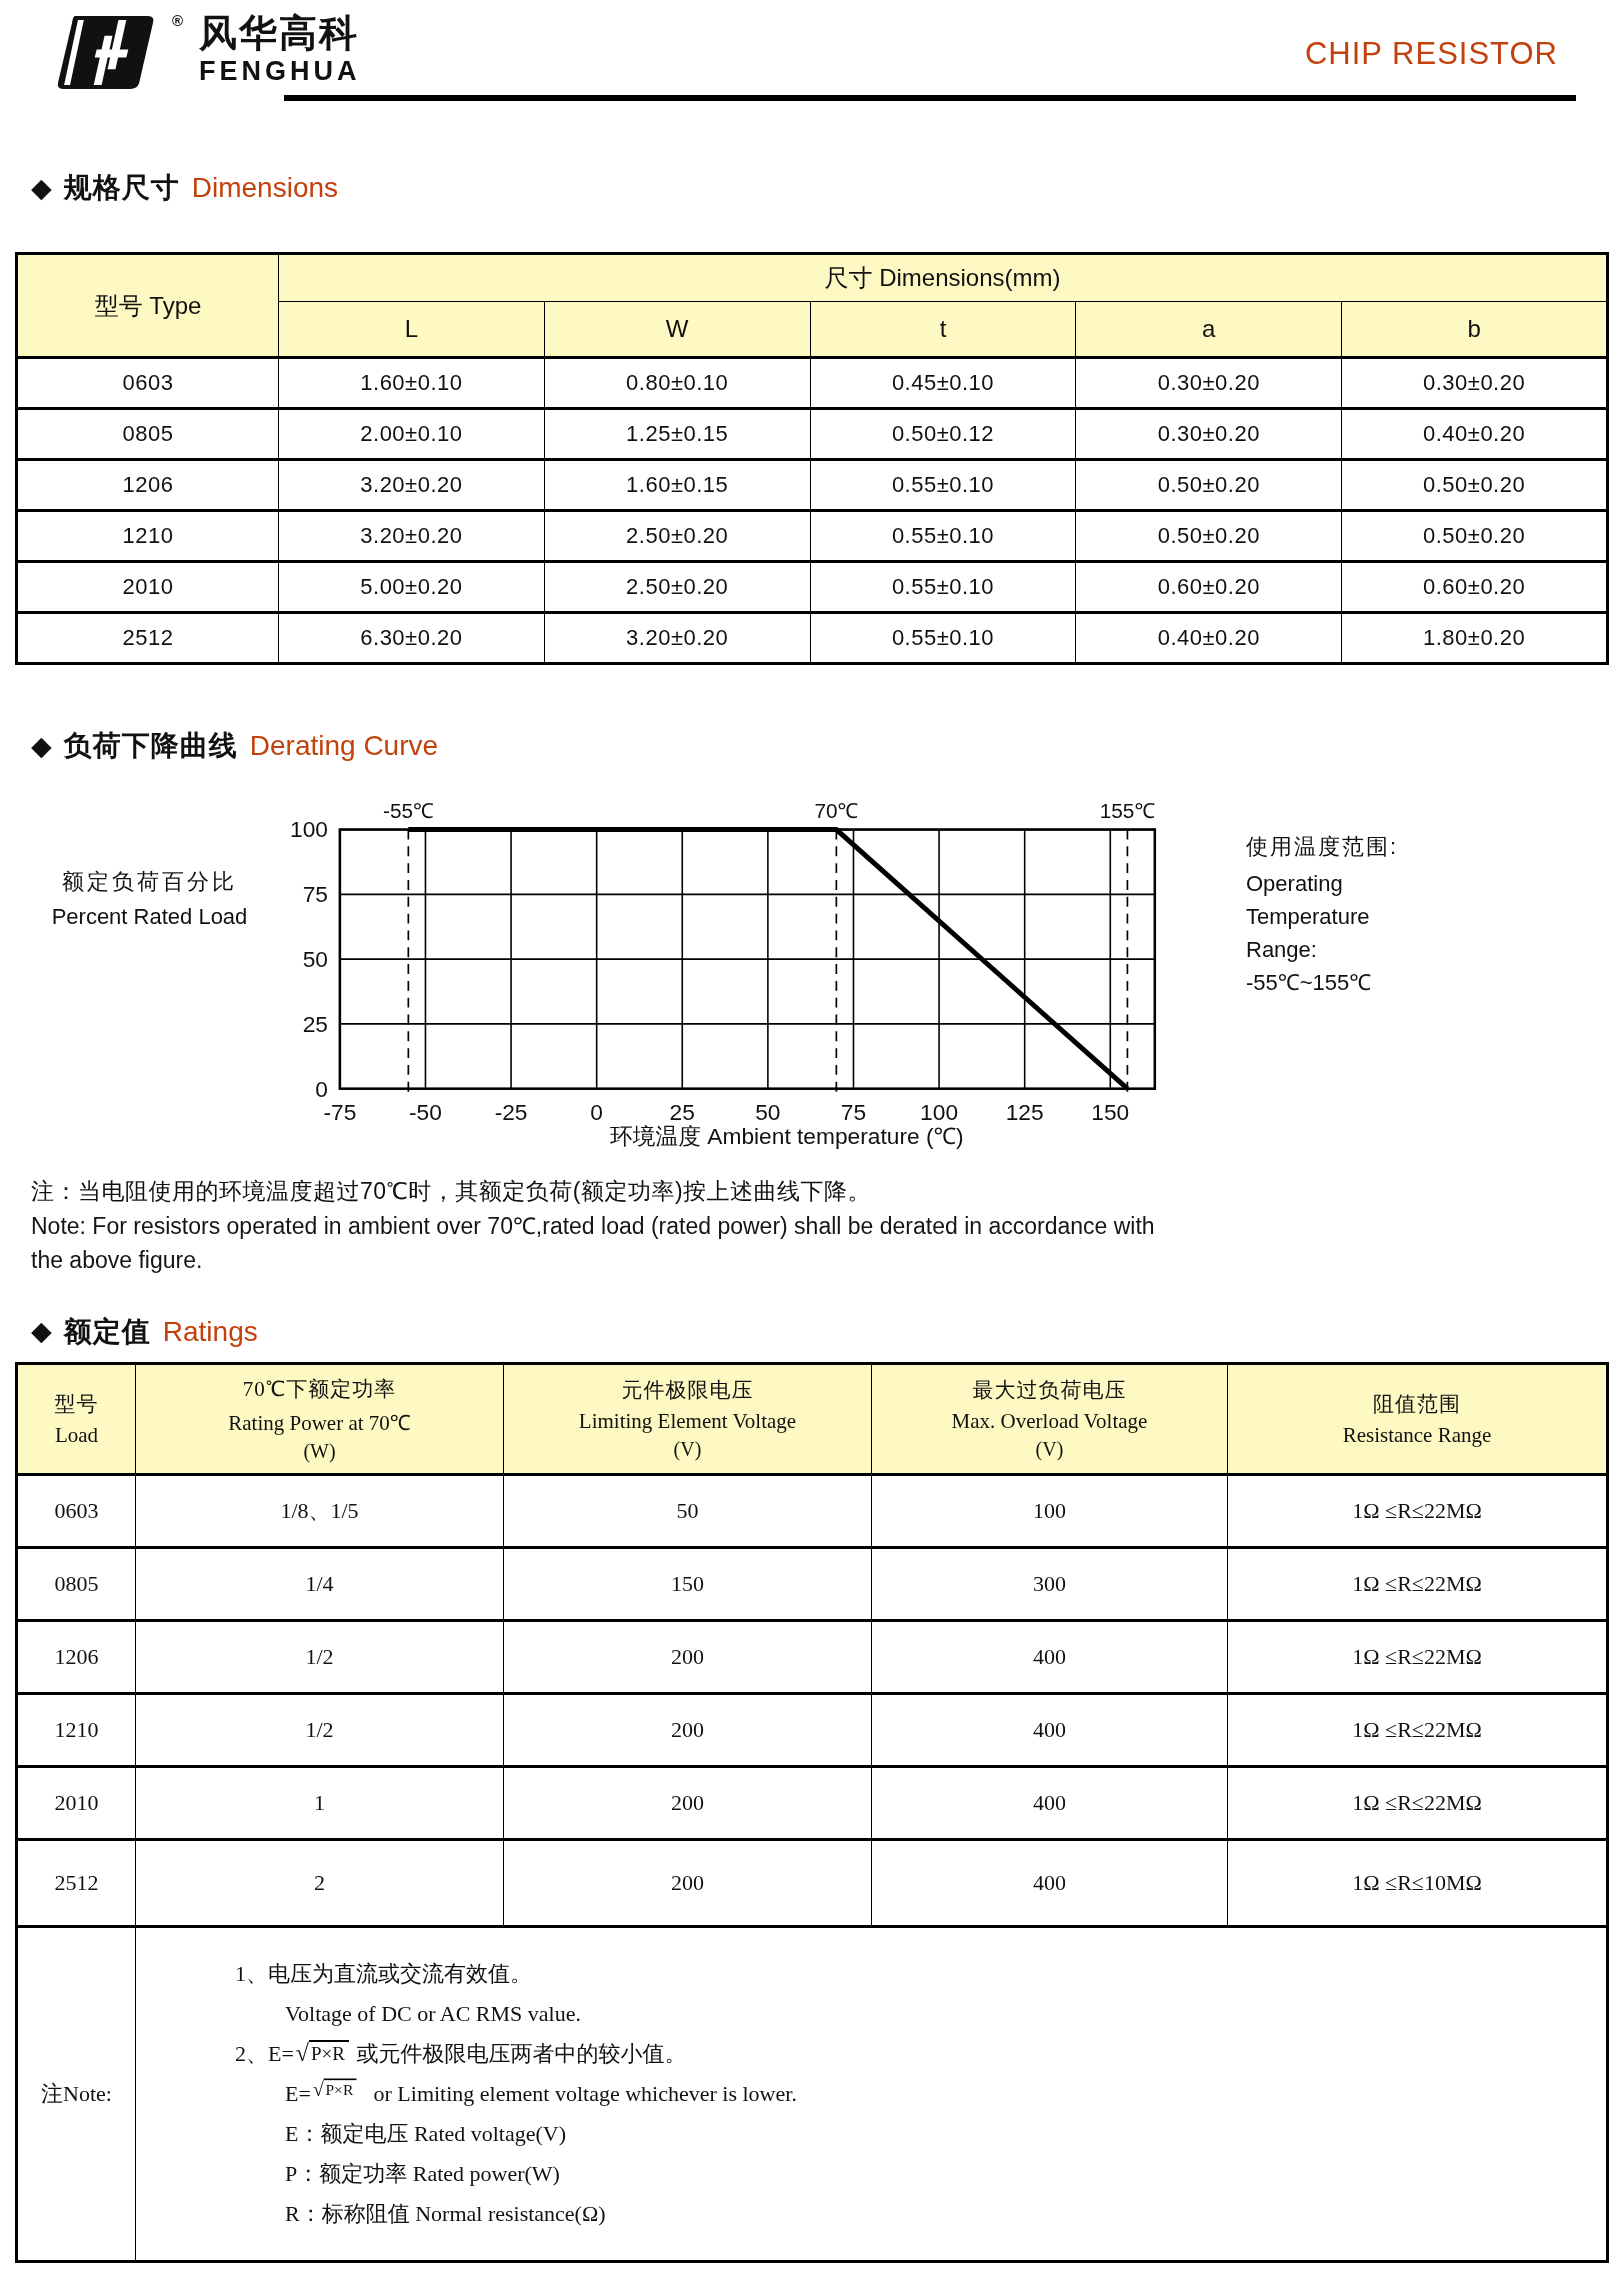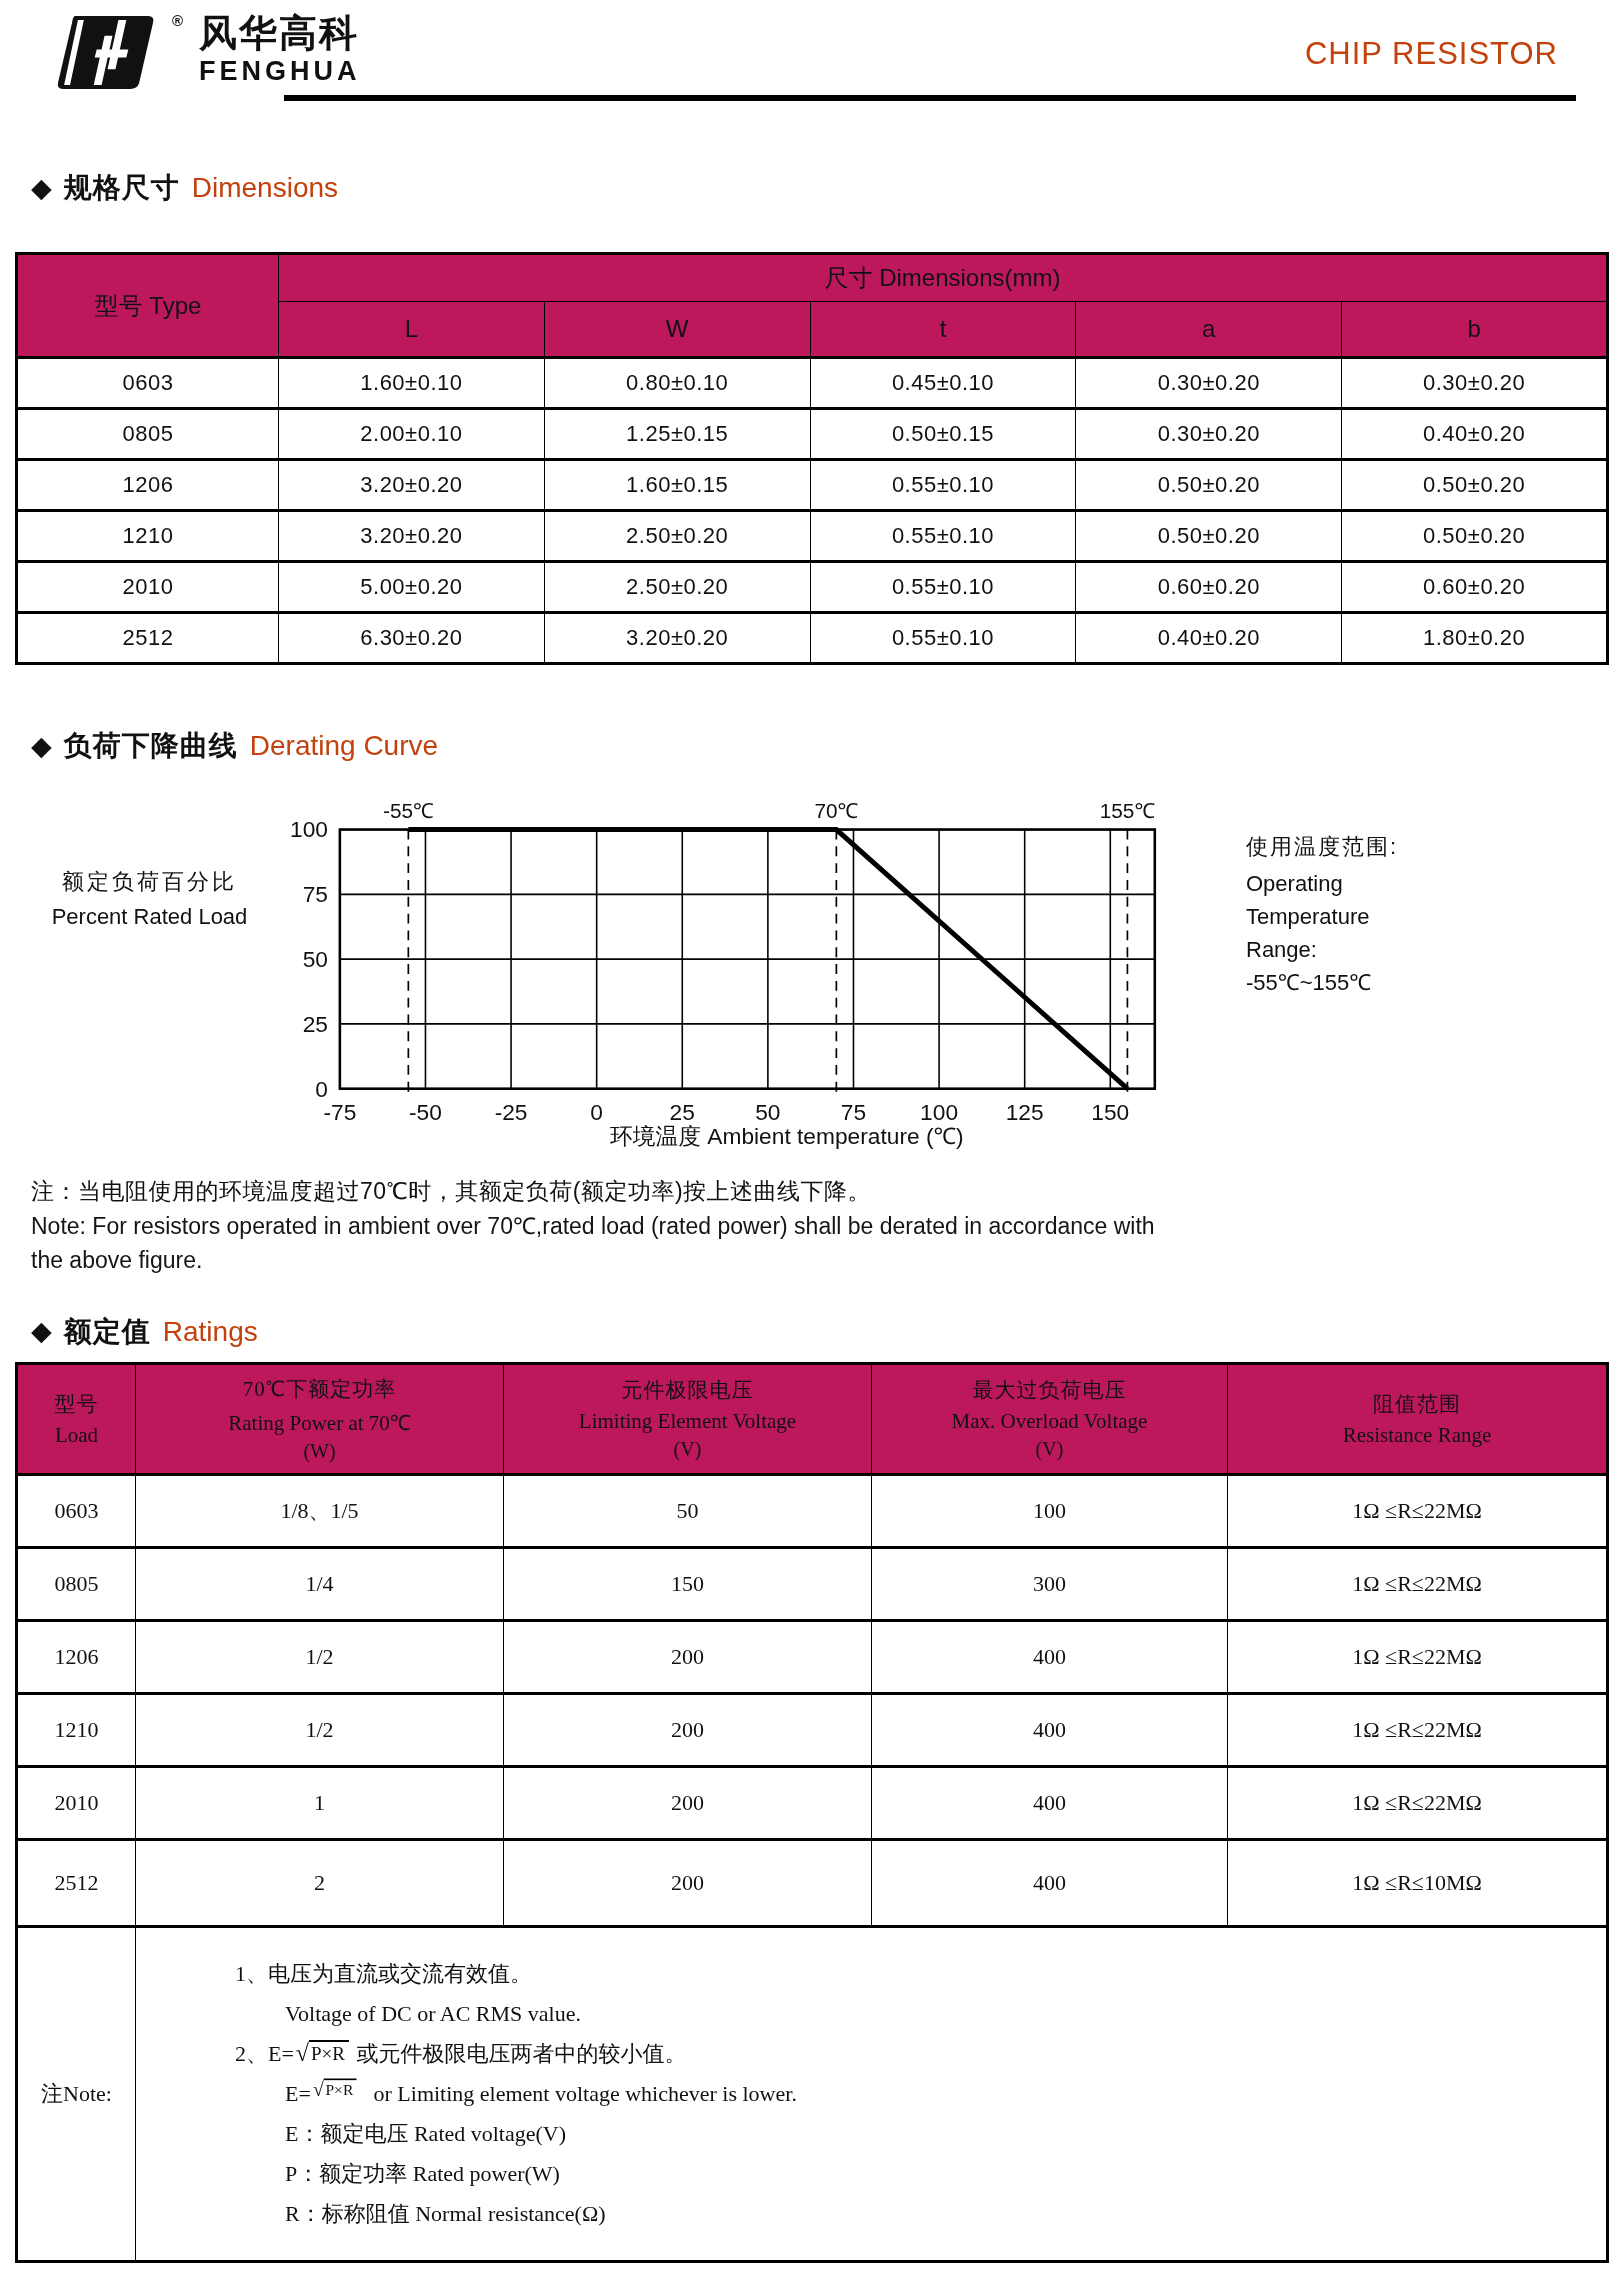--- a/index.html
+++ b/index.html
@@ -22,21 +22,21 @@
   .diamond { font-size:27px; margin-right:12px; line-height:1; }
   .sec-cn { font-size:28px; font-weight:bold; letter-spacing:1px; }
   .sec-en { font-size:28px; margin-left:12px; color:#c2410c; }
   .mt-dim { margin-top:63px; }
   .mt-der { margin-top:61px; }
   .mt-rat { margin-top:34px; }
 
   
   table { border-collapse:collapse; table-layout:fixed; width:1594px; margin-top:44px; }
   th, td { border:1.6px solid #000; text-align:center; padding:0; font-weight:normal; }
-  thead th { background:#be185d; }
+  thead th { background:#fef9c3; }
   .dim-table, .rat-table { border:3px solid #000; }
   .dim-table tbody tr td, .rat-table tbody tr td { border-top-width:3px; }
 
   
   .dim-h1 th { height:48px; font-size:24px; }
   .dim-h2 th { height:56px; font-size:24px; }
   .dim-table tbody td { height:51px; font-size:22px; letter-spacing:0.5px; }
   .dim-type-th { font-size:24px; }
 
   
@@ -131,21 +131,21 @@
           <td>1.60±0.10</td>
           <td>0.80±0.10</td>
           <td>0.45±0.10</td>
           <td>0.30±0.20</td>
           <td>0.30±0.20</td>
       </tr>
       <tr>
         <td>0805</td>
           <td>2.00±0.10</td>
           <td>1.25±0.15</td>
-          <td>0.50±0.15</td>
+          <td>0.50±0.12</td>
           <td>0.30±0.20</td>
           <td>0.40±0.20</td>
       </tr>
       <tr>
         <td>1206</td>
           <td>3.20±0.20</td>
           <td>1.60±0.15</td>
           <td>0.55±0.10</td>
           <td>0.50±0.20</td>
           <td>0.50±0.20</td>

